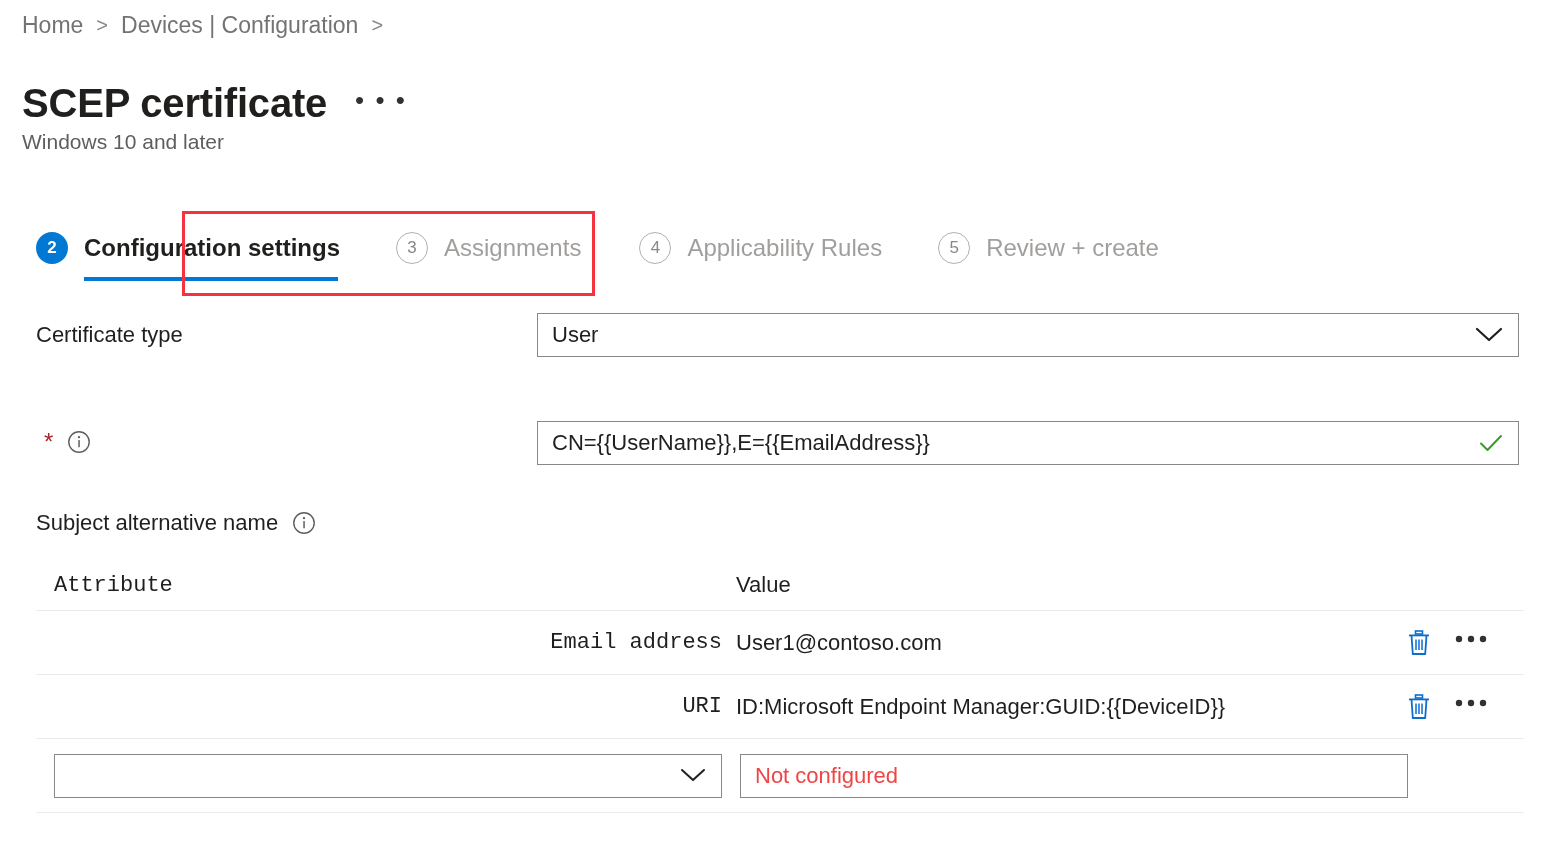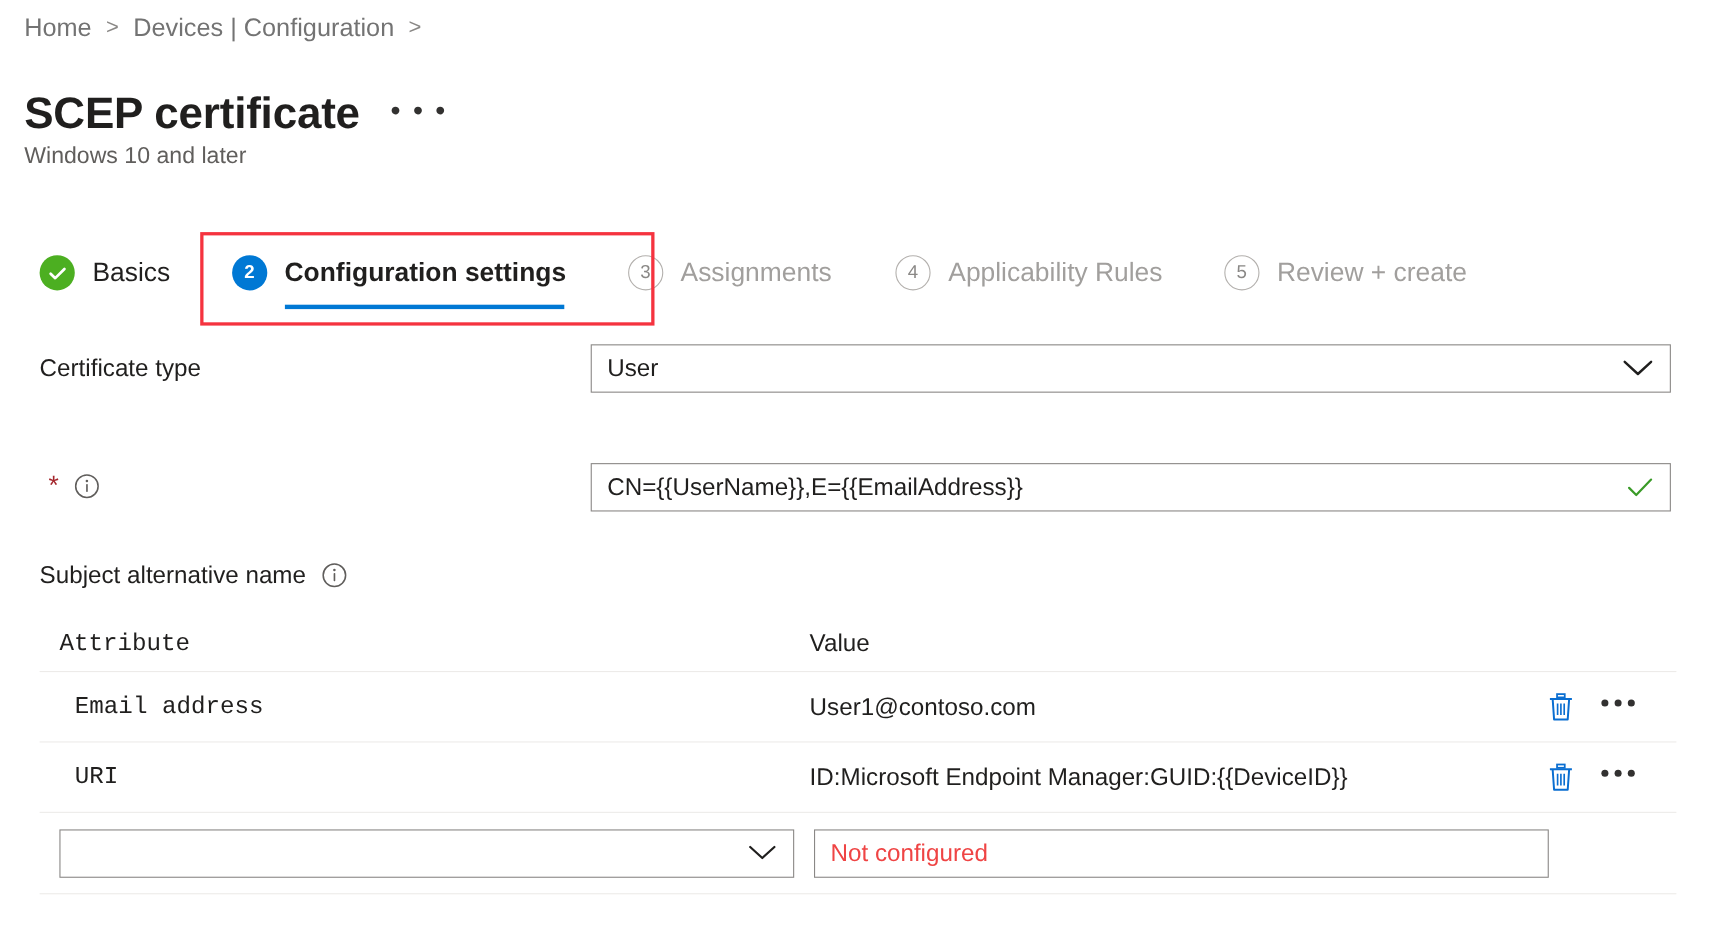--- a/index.html
+++ b/index.html
@@ -203,21 +203,21 @@
   .col-act  { width: 118px; display: flex; align-items: center; justify-content: flex-start; gap: 22px; }
 
   .san-row {
     display: flex;
     align-items: center;
     height: 63px;
     border-bottom: 1px solid #edebe9;
     font-size: 22px;
     color: #201f1e;
   }
-  .san-row .col-attr { padding-left: 32px; }
+  .san-row .col-attr { padding-left: 32px; text-align: right; }
   .trash-btn, .more-btn {
     cursor: pointer;
     display: flex;
     align-items: center;
     justify-content: center;
   }
   .more-btn {
     color: #323130;
     font-size: 26px;
     letter-spacing: 3px;
@@ -270,28 +270,20 @@
 </div>
 
 <div class="title-row">
   <span class="page-title">SCEP certificate</span>
   <span class="title-ellipsis">• • •</span>
 </div>
 <div class="subtitle">Windows 10 and later</div>
 
 <div class="tabs">
 
-  <div class="tab completed tab-basics">
-    <span class="tab-badge done">
-      <svg width="19" height="19" viewBox="0 0 20 20" aria-hidden="true">
-        <path d="M3.2 10.3 L7.6 14.6 L16.4 5.9" fill="none" stroke="#ffffff" stroke-width="2.6" stroke-linecap="round" stroke-linejoin="round"></path>
-      </svg>
-    </span>
-    <span class="tab-label">Basics</span>
-  </div>
 
   <div class="tab current tab-config">
     <span class="tab-badge active">2</span>
     <span class="tab-label">Configuration settings</span>
     <span class="tab-underline"></span>
   </div>
 
   <div class="tab disabled tab-assign">
     <span class="tab-badge idle">3</span>
     <span class="tab-label">Assignments</span>

